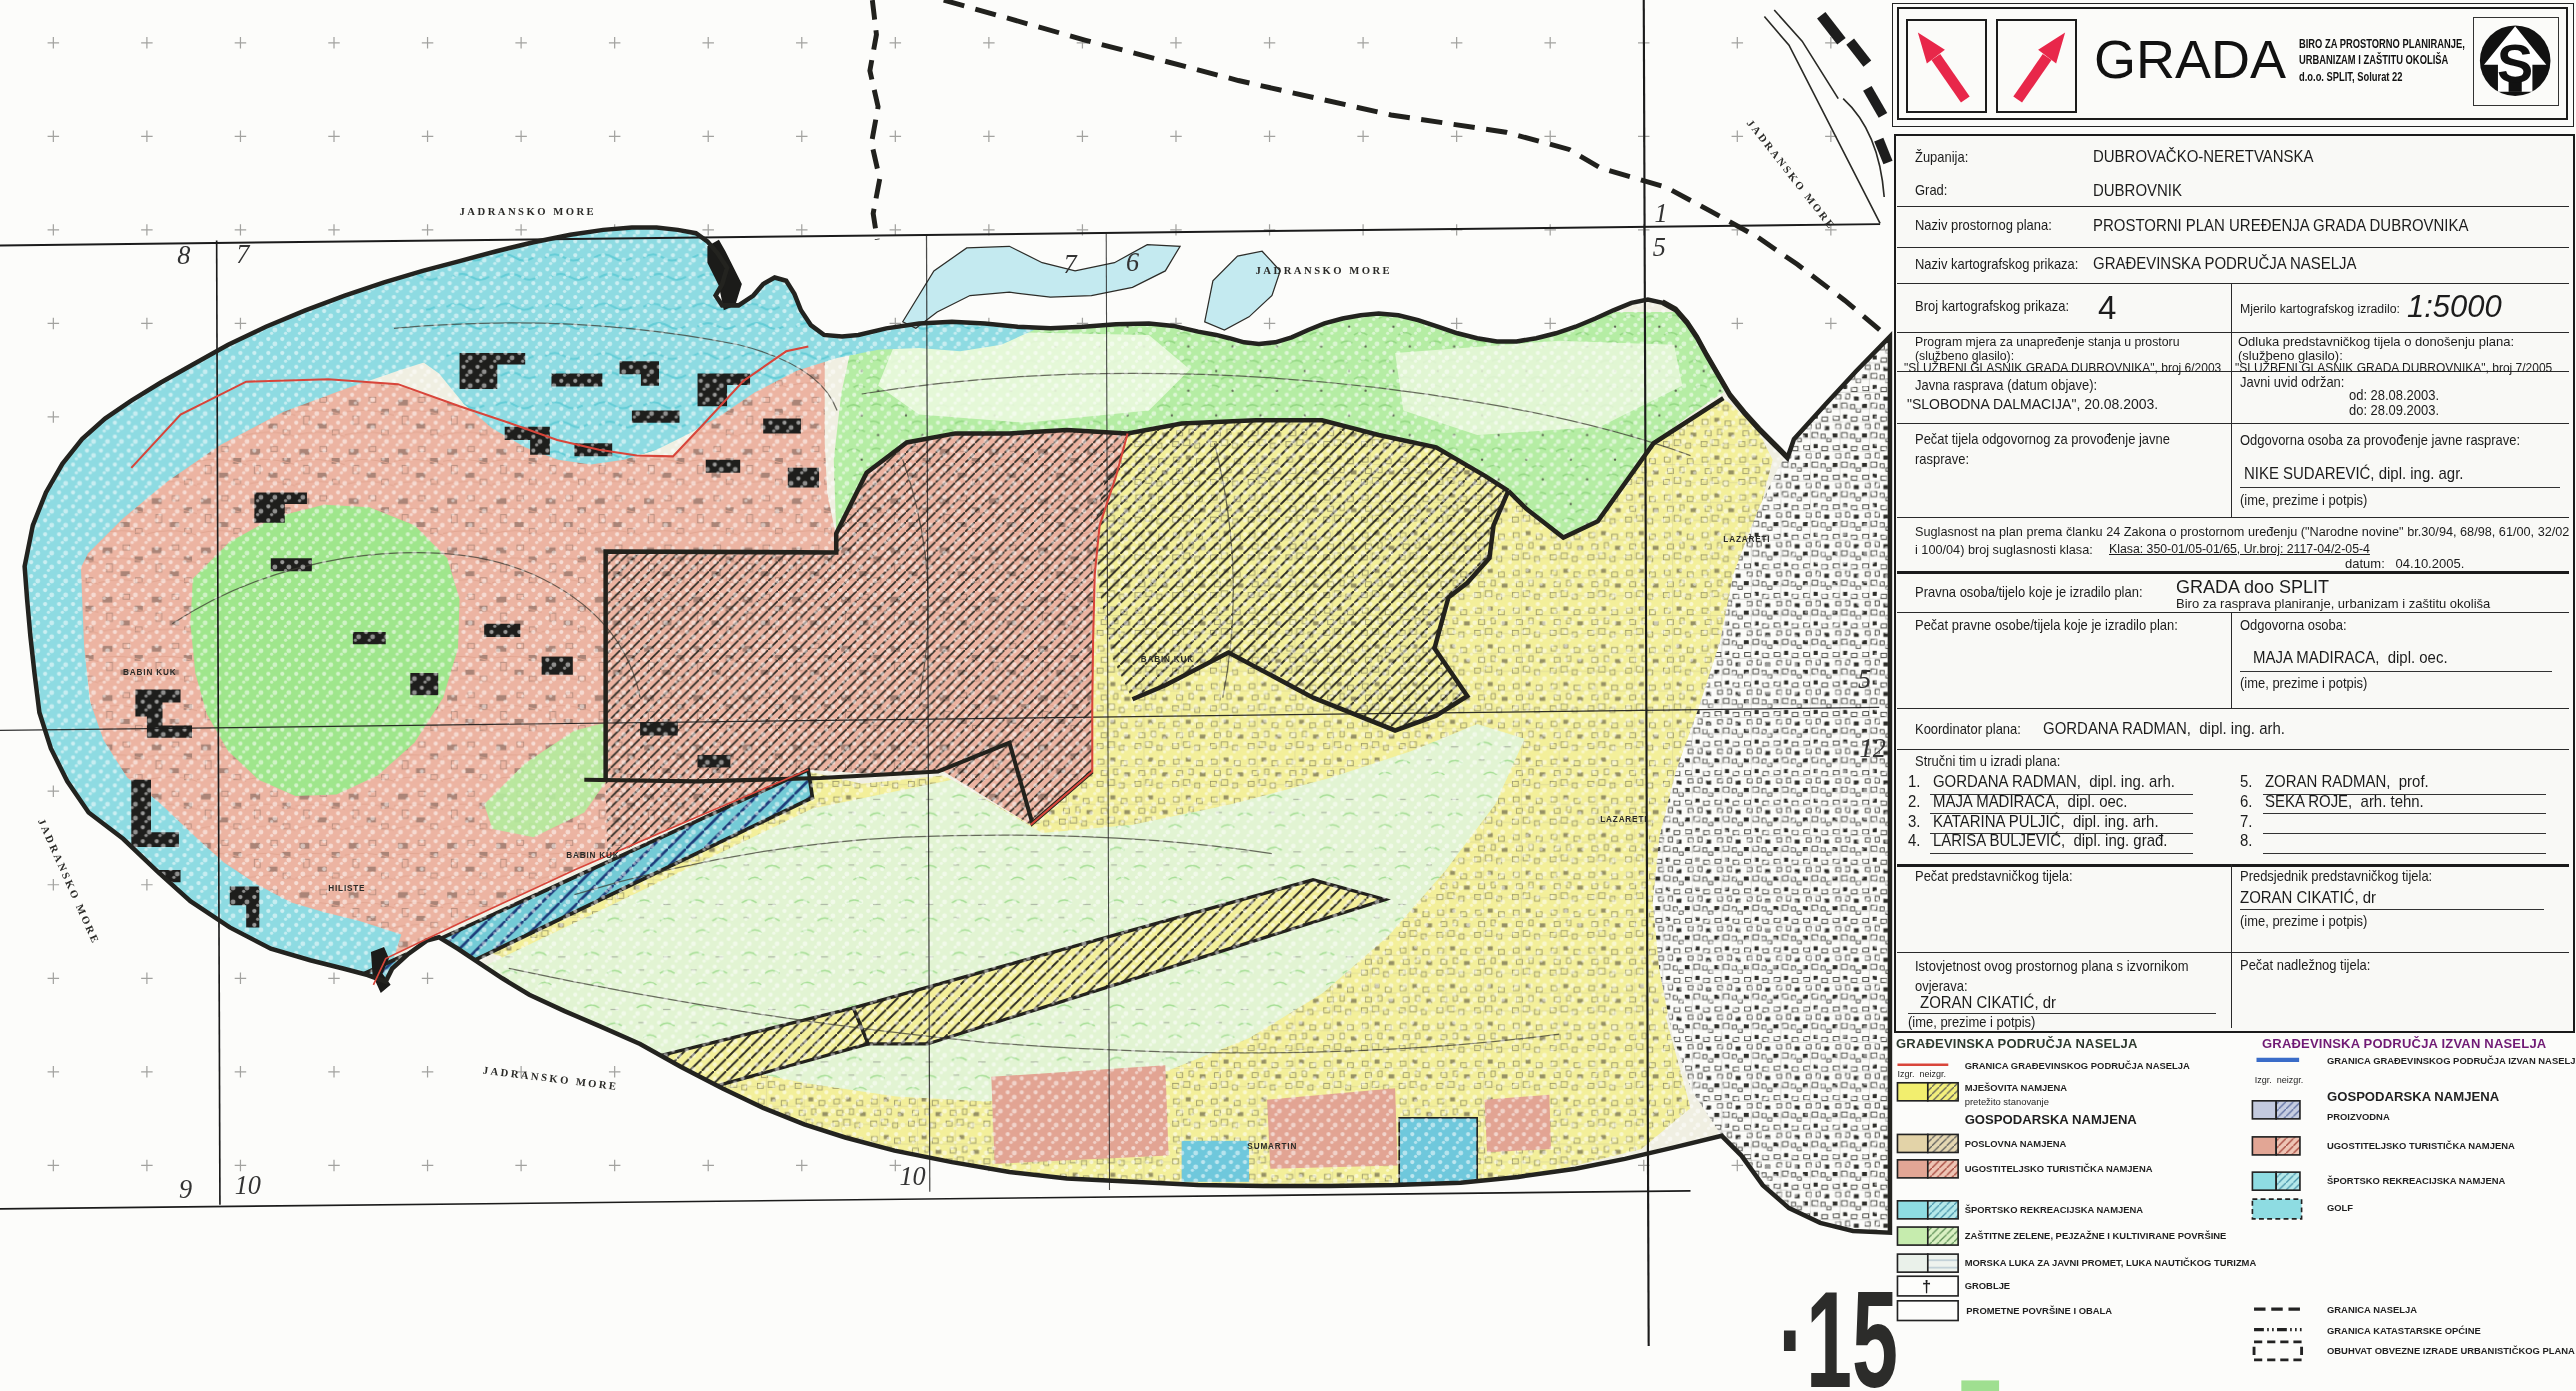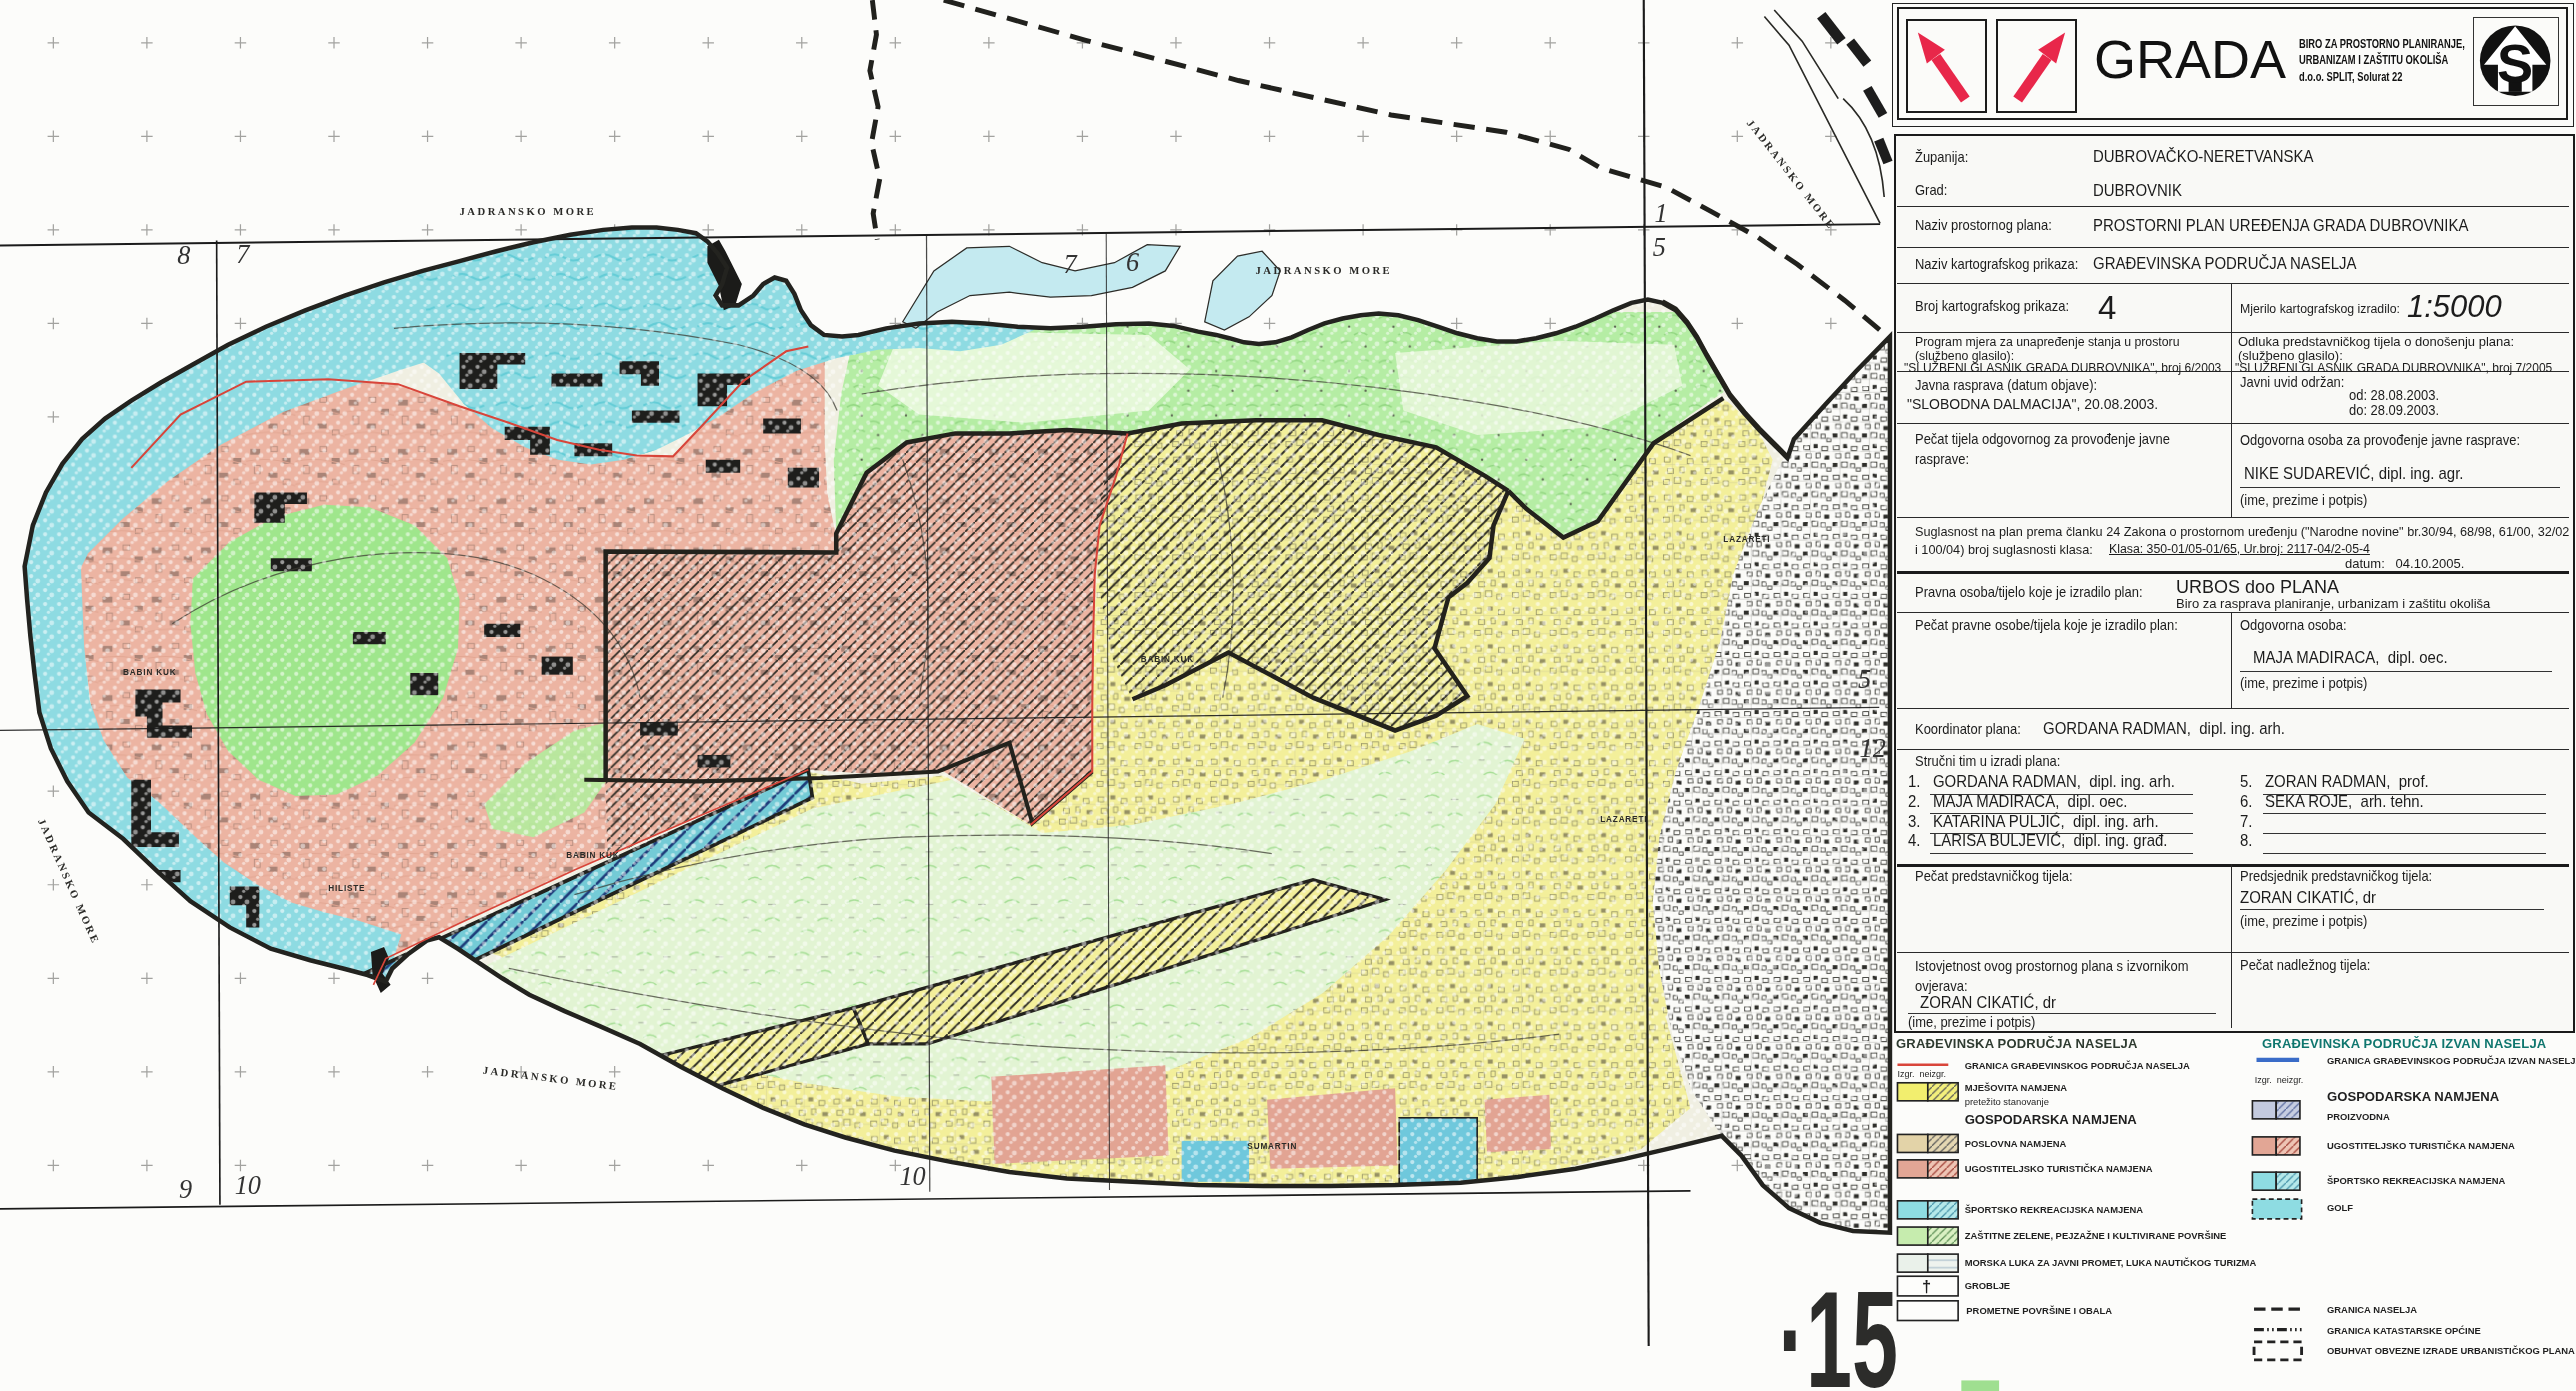--- a/index.html
+++ b/index.html
@@ -623,21 +623,21 @@
 <div class="abs val" style="left:2244px;top:464px;">NIKE SUDAREVIĆ, dipl. ing. agr.</div>
 <div class="abs" style="left:2240px;top:487px;width:320px;border-top:1.2px solid #333;"></div>
 <div class="abs lbl" style="left:2240px;top:492px;">(ime, prezime i potpis)</div>
 
 <div class="abs" style="left:1915px;top:525px;font-size:12.7px;white-space:nowrap;">Suglasnost na plan prema članku 24 Zakona o prostornom uređenju ("Narodne novine" br.30/94, 68/98, 61/00, 32/02</div>
 <div class="abs" style="left:1915px;top:543px;font-size:12.7px;white-space:nowrap;">i 100/04) broj suglasnosti klasa:</div>
 <div class="abs" style="left:2109px;top:542px;font-size:12.3px;white-space:nowrap;text-decoration:underline;">Klasa: 350-01/05-01/65, Ur.broj: 2117-04/2-05-4</div>
 <div class="abs" style="left:2345px;top:556px;font-size:13px;white-space:nowrap;">datum:&nbsp;&nbsp;&nbsp;04.10.2005.</div>
 
 <div class="abs lbl" style="left:1915px;top:584px;">Pravna osoba/tijelo koje je izradilo plan:</div>
-<div class="abs" style="left:2176px;top:577px;font-size:18px;white-space:nowrap;">URBOS doo PLANA</div>
+<div class="abs" style="left:2176px;top:577px;font-size:18px;white-space:nowrap;">GRADA doo SPLIT</div>
 <div class="abs" style="left:2176px;top:596px;font-size:13px;white-space:nowrap;">Biro za rasprava planiranje, urbanizam i zaštitu okoliša</div>
 
 <div class="abs lbl" style="left:1915px;top:617px;">Pečat pravne osobe/tijela koje je izradilo plan:</div>
 <div class="abs lbl" style="left:2240px;top:617px;">Odgovorna osoba:</div>
 <div class="abs val" style="left:2253px;top:648px;">MAJA MADIRACA,&nbsp; dipl. oec.</div>
 <div class="abs" style="left:2240px;top:671px;width:312px;border-top:1.2px solid #333;"></div>
 <div class="abs lbl" style="left:2240px;top:675px;">(ime, prezime i potpis)</div>
 
 <div class="abs lbl" style="left:1915px;top:721px;">Koordinator plana:</div>
 <div class="abs val" style="left:2043px;top:719px;">GORDANA RADMAN,&nbsp; dipl. ing. arh.</div>
@@ -667,21 +667,21 @@
 <div class="abs lbl" style="left:2240px;top:913px;">(ime, prezime i potpis)</div>
 
 <div class="abs lbl" style="left:1915px;top:957px;line-height:19.7px;">Istovjetnost ovog prostornog plana s izvornikom<br>ovjerava:</div>
 <div class="abs val" style="left:1920px;top:993px;">ZORAN CIKATIĆ, dr</div>
 <div class="abs" style="left:1908px;top:1013px;width:308px;border-top:1.2px solid #333;"></div>
 <div class="abs lbl" style="left:1908px;top:1014px;">(ime, prezime i potpis)</div>
 <div class="abs lbl" style="left:2240px;top:957px;">Pečat nadležnog tijela:</div>
 
 <div class="abs" style="left:1896px;top:1036px;font-size:13px;font-weight:bold;color:#2e3b30;white-space:nowrap;letter-spacing:0.2px;">GRAĐEVINSKA PODRUČJA NASELJA</div>
 
-<div class="abs" style="left:2262px;top:1036px;font-size:13px;font-weight:bold;color:#0f766e;white-space:nowrap;letter-spacing:0.2px;">GRAĐEVINSKA PODRUČJA IZVAN NASELJA</div>
+<div class="abs" style="left:2262px;top:1036px;font-size:13px;font-weight:bold;color:#701a75;white-space:nowrap;letter-spacing:0.2px;">GRAĐEVINSKA PODRUČJA IZVAN NASELJA</div>
 
 <svg class="abs" style="left:1887px;top:1050px;" width="689" height="341" viewBox="0 0 839 416">
 <defs>
 <pattern id="lhy" width="9" height="9" patternUnits="userSpaceOnUse">
           <rect width="9" height="9" fill="#f3ef7c"></rect>
           <path d="M-1,10 L10,-1" stroke="#555" stroke-width="1.4"></path>
         </pattern>
 <pattern id="lht" width="9" height="9" patternUnits="userSpaceOnUse">
           <rect width="9" height="9" fill="#e5d7b2"></rect>
           <path d="M-1,10 L10,-1" stroke="#555" stroke-width="1.4"></path>

